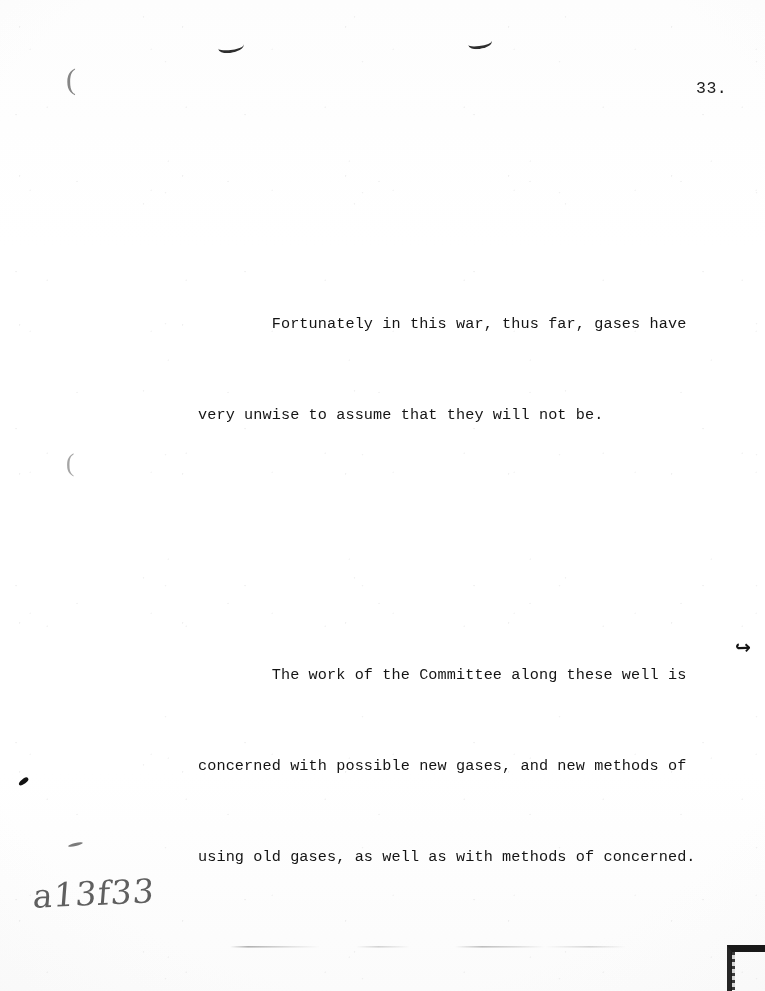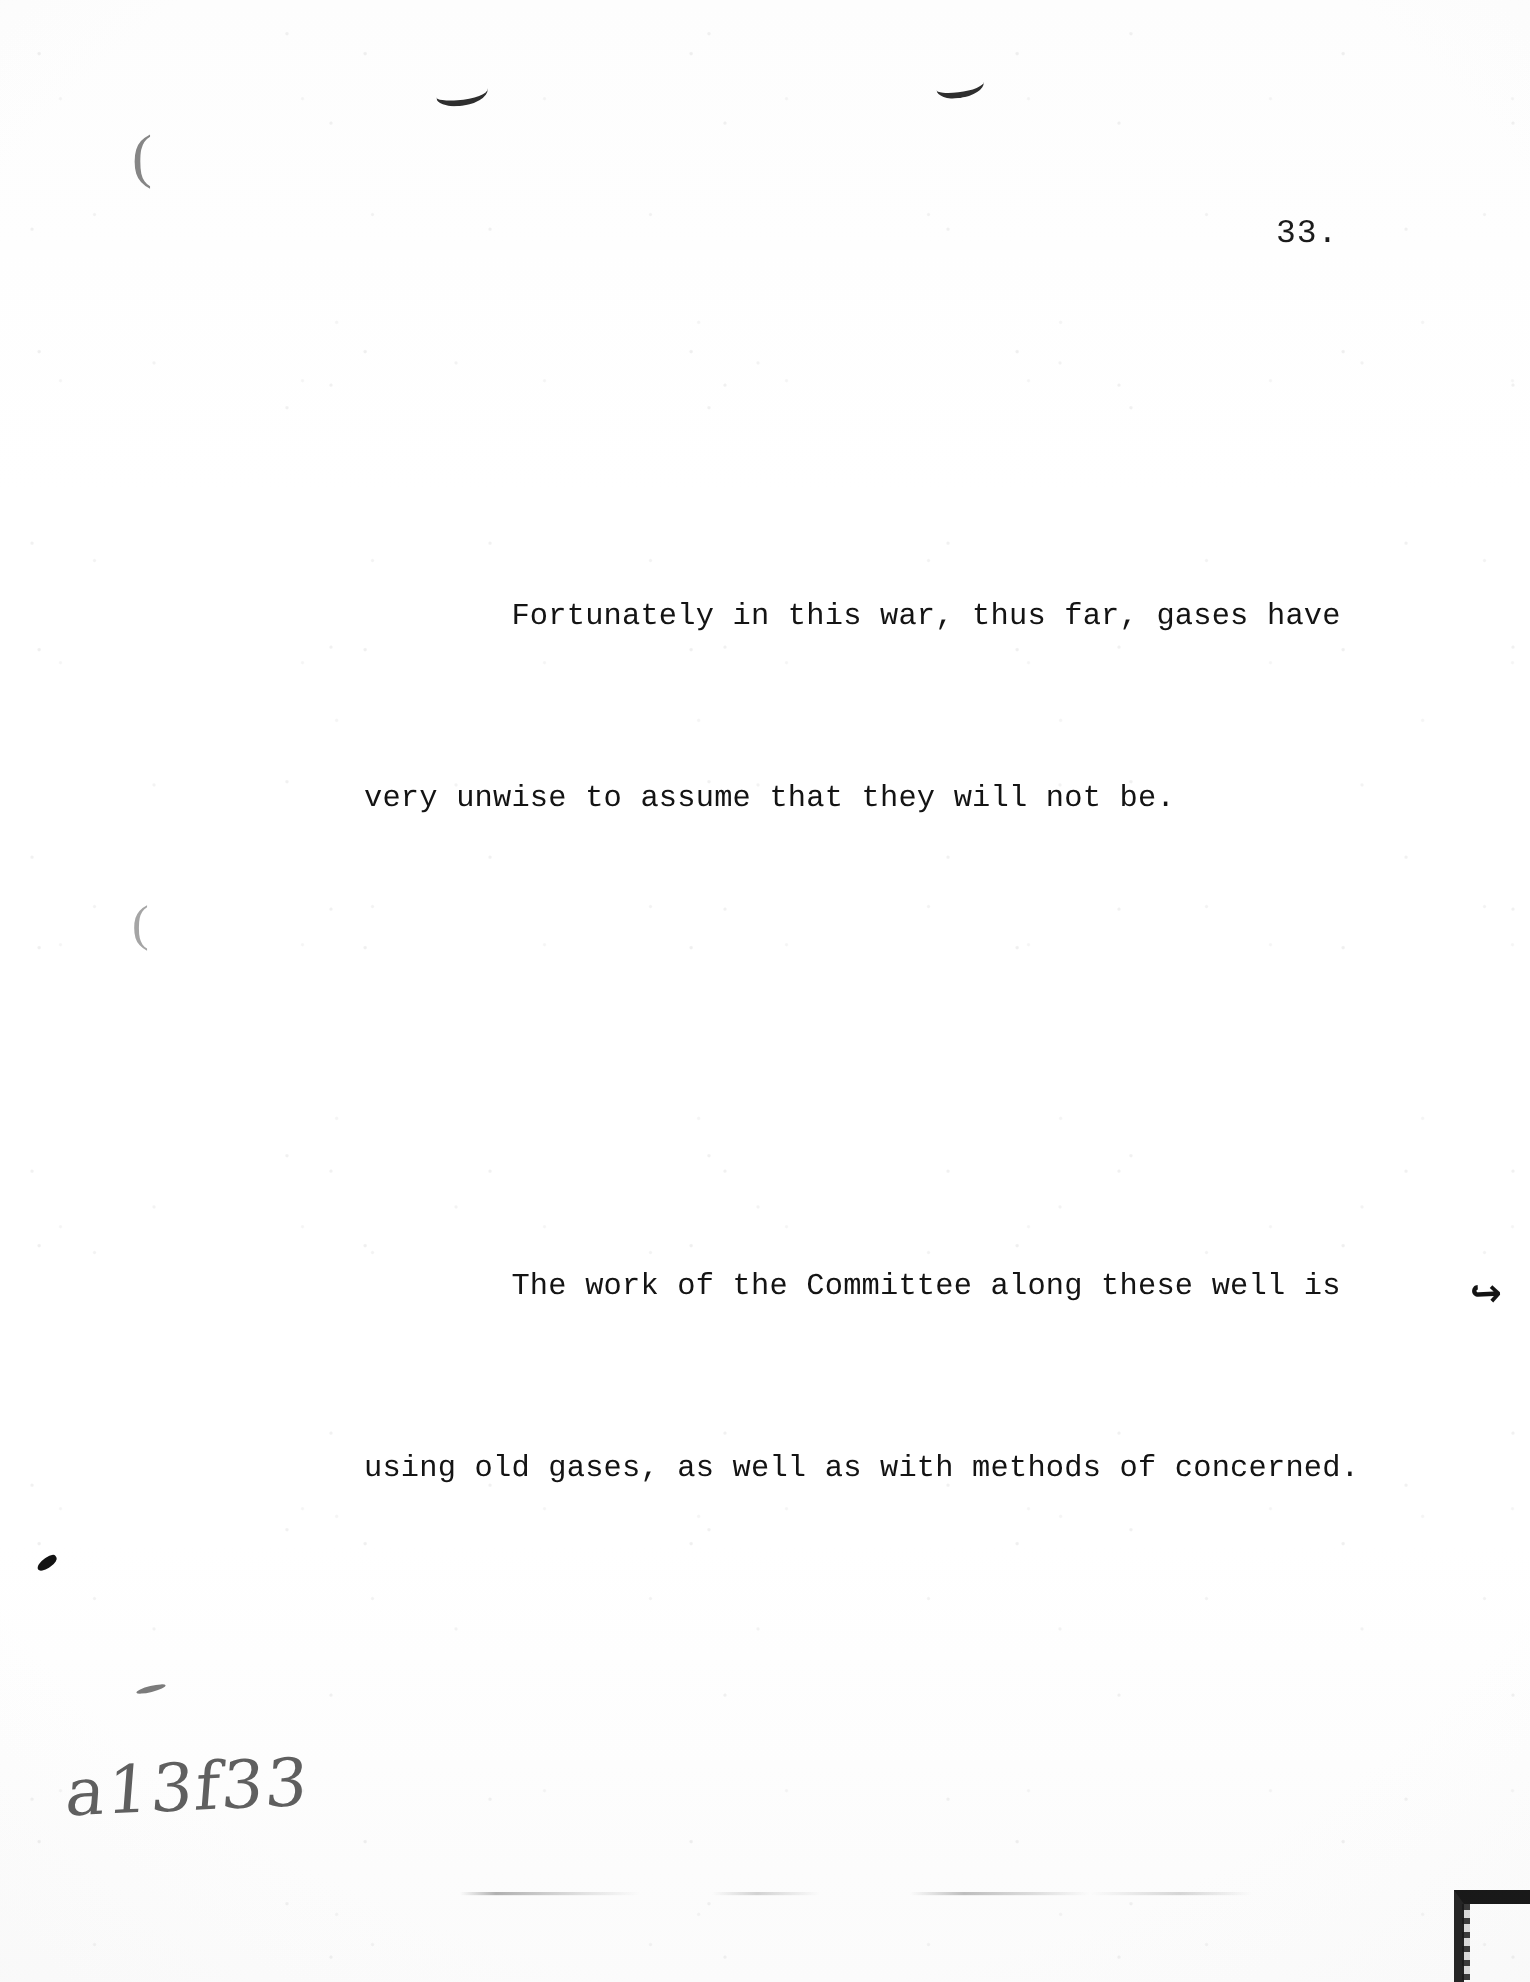--- a/index.html
+++ b/index.html
@@ -41,42 +41,41 @@
       radial-gradient(circle at 7%  73%, rgba(150,150,150,0.26) 0.5px, transparent 1.1px),
       radial-gradient(circle at 93% 81%, rgba(150,150,150,0.20) 0.5px, transparent 1.1px),
       radial-gradient(circle at 25% 35%, rgba(150,150,150,0.18) 0.5px, transparent 1.1px);
     background-size: 163px 149px, 211px 187px, 139px 173px, 197px 131px,
                      151px 211px, 229px 157px, 181px 199px, 121px 141px;
   }
 
   
   #page-number {
     position: absolute;
-    left: 638px;
+    left: 696px;
     top: 79px;
     font-size: 16.5px;
     letter-spacing: 0.5px;
     color: #1b1b1b;
     white-space: nowrap;
-    margin-top: 28px;
   }
 
   
   #body-text {
     position: absolute;
     left: 182px;
     top: 141px;
     width: 545px;
     font-size: 15.2px;
     line-height: 30.4px;
     color: #141414;
     white-space: pre;
     letter-spacing: 0.1px;
   }
-  .para { margin: 0; }
+  .para { margin: 16px; }
   .para + .para { margin-top: 0; }
   .line { display: block; white-space: pre; }
 
   
   .artifact { position: absolute; pointer-events: none; }
 
   
   #smudge-left {
     left: 218px; top: 40px; width: 26px; height: 10px;
     border-bottom: 3px solid #1d1d1d;
@@ -201,20 +200,21 @@
 
   <div id="body-text">
 
     <div class="para">
       <span class="line">        Fortunately in this war, thus far, gases have</span>
       <span class="line">very unwise to assume that they will not be.</span>
     </div>
 
     <div class="para">
       <span class="line">        The work of the Committee along these well is</span>
+      <span class="line">concerned with possible new gases, and new methods of</span>
       <span class="line">using old gases, as well as with methods of concerned.</span>
       
       
       
       
       
       
       
     </div>
 

